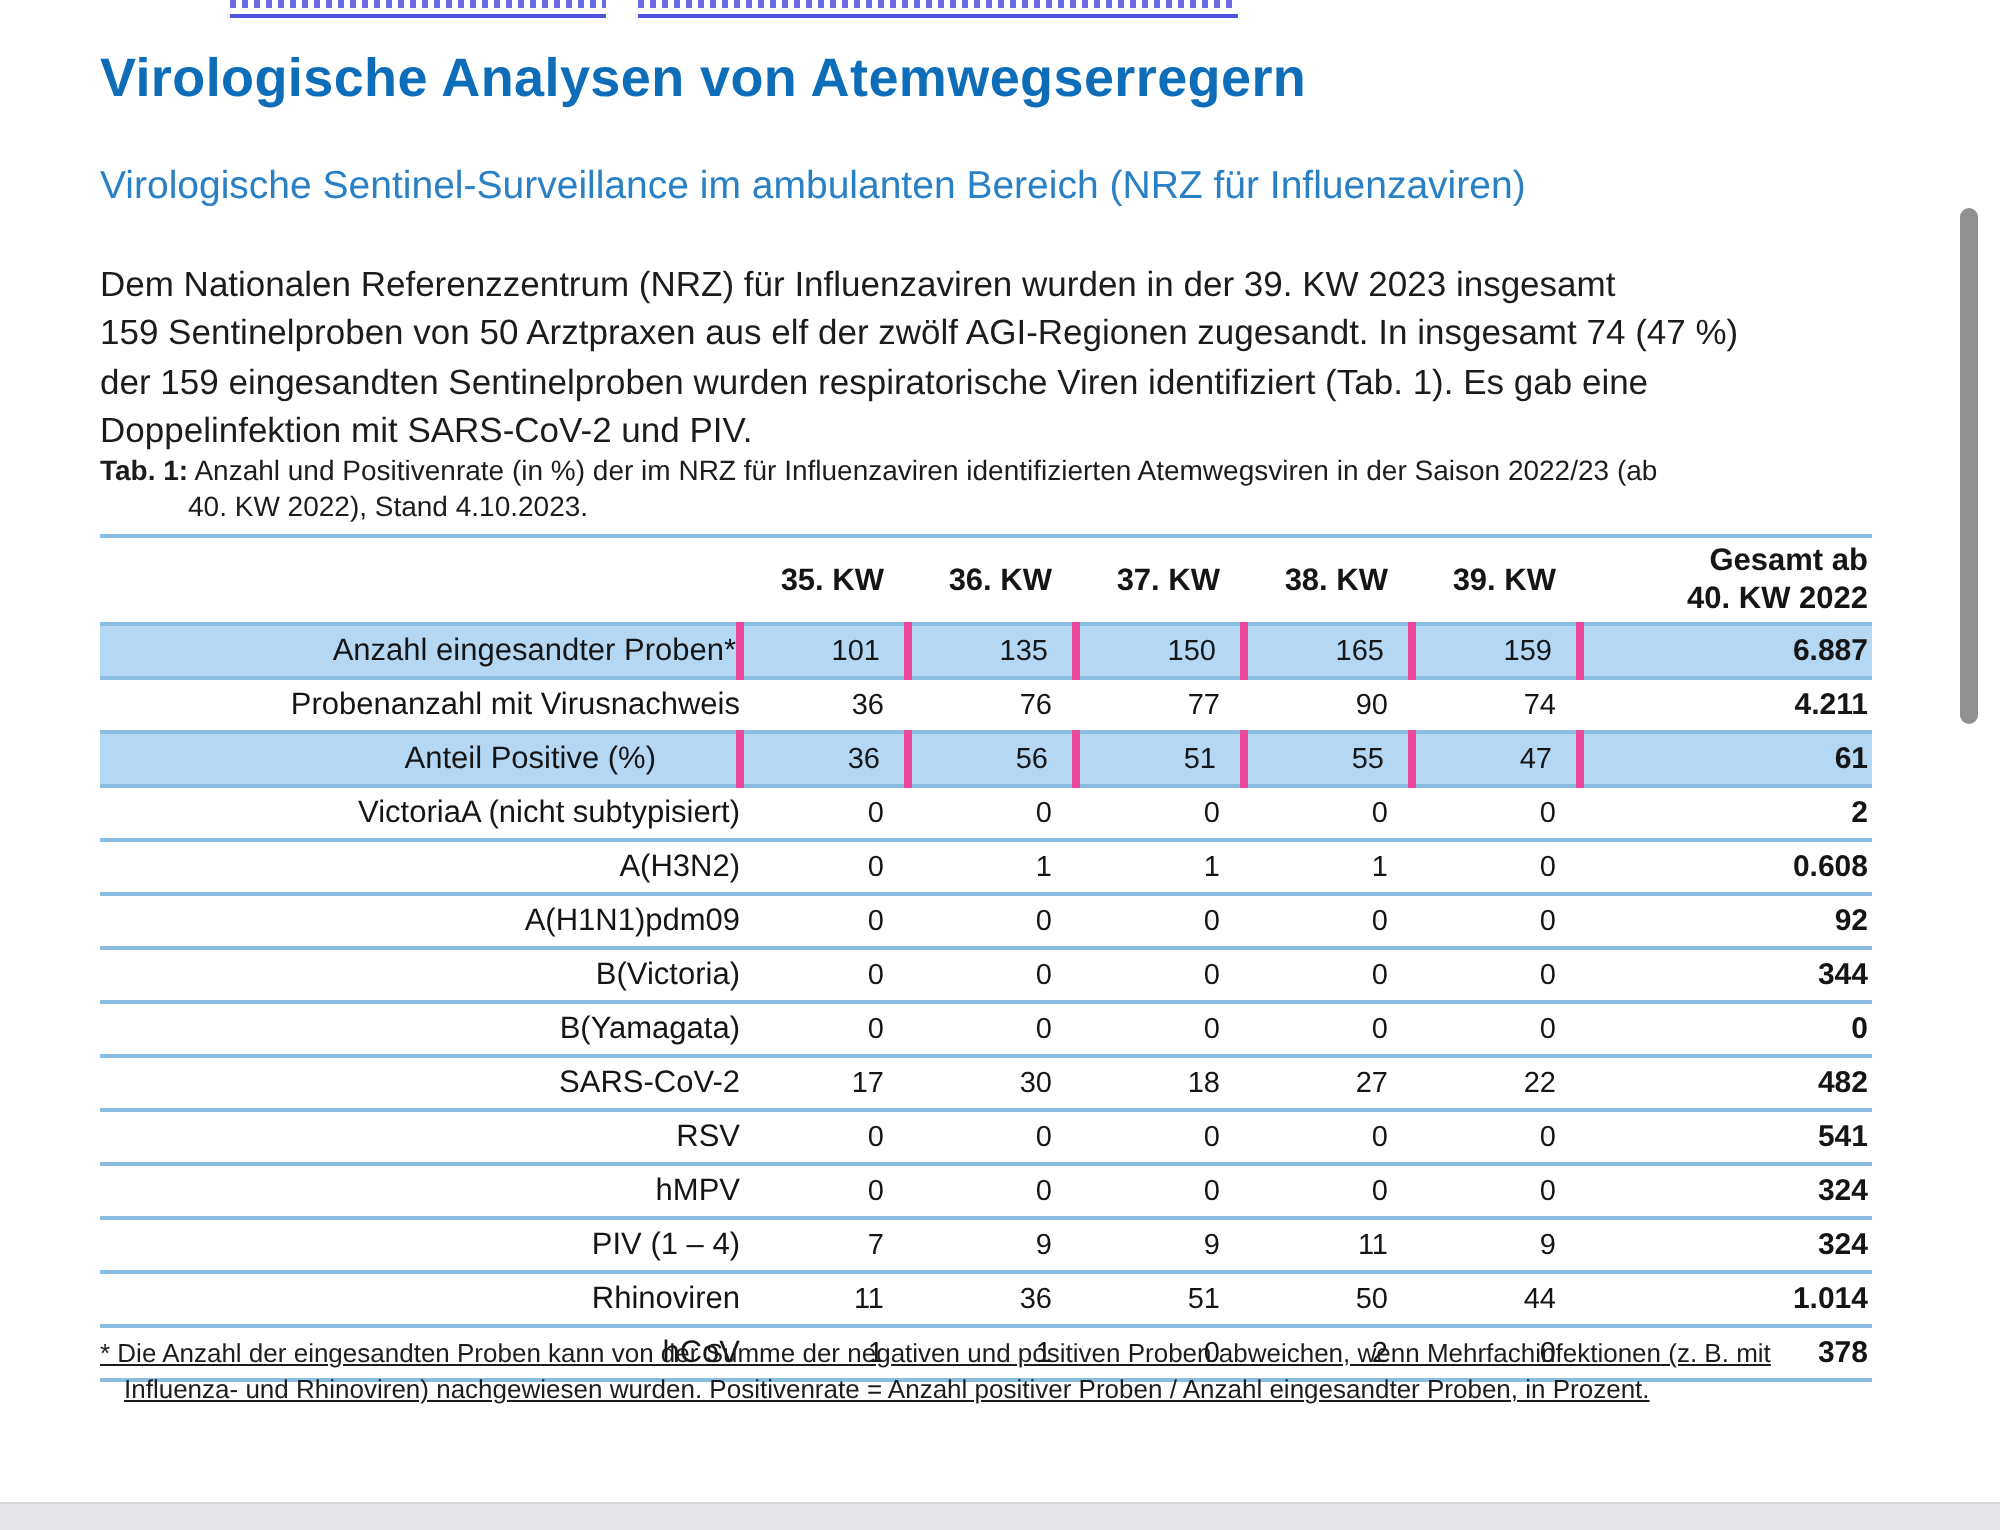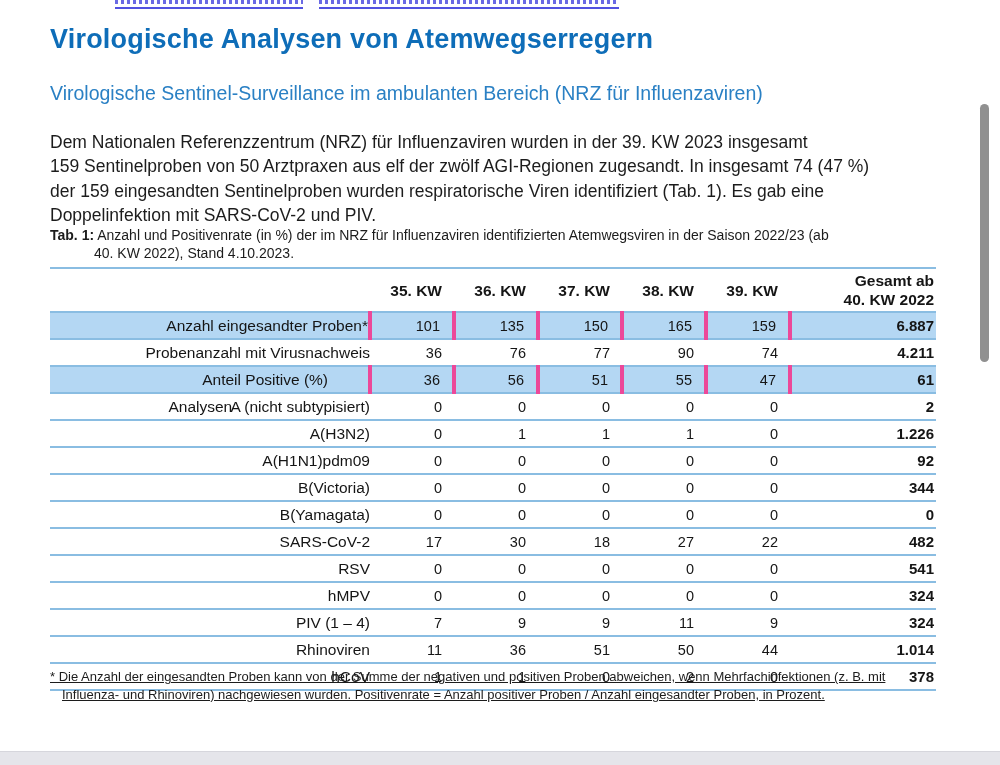--- a/index.html
+++ b/index.html
@@ -148,36 +148,36 @@
       <tr class="highlight">
         <td class="label right"><span>Anteil Positive (%)</span></td>
         <td>36</td>
         <td>56</td>
         <td>51</td>
         <td>55</td>
         <td>47</td>
         <td class="total reg">61</td>
       </tr>
       <tr>
-        <td class="label"><span class="grp">Analysen</span><span>A (nicht subtypisiert)</span></td>
+        <td class="label"><span class="grp">Victoria</span><span>A (nicht subtypisiert)</span></td>
         <td>0</td>
         <td>0</td>
         <td>0</td>
         <td>0</td>
         <td>0</td>
         <td class="total">2</td>
       </tr>
       <tr>
         <td class="label sub"><span>A(H3N2)</span></td>
         <td>0</td>
         <td>1</td>
         <td>1</td>
         <td>1</td>
         <td>0</td>
-        <td class="total">1.226</td>
+        <td class="total">0.608</td>
       </tr>
       <tr>
         <td class="label sub"><span>A(H1N1)pdm09</span></td>
         <td>0</td>
         <td>0</td>
         <td>0</td>
         <td>0</td>
         <td>0</td>
         <td class="total">92</td>
       </tr>

